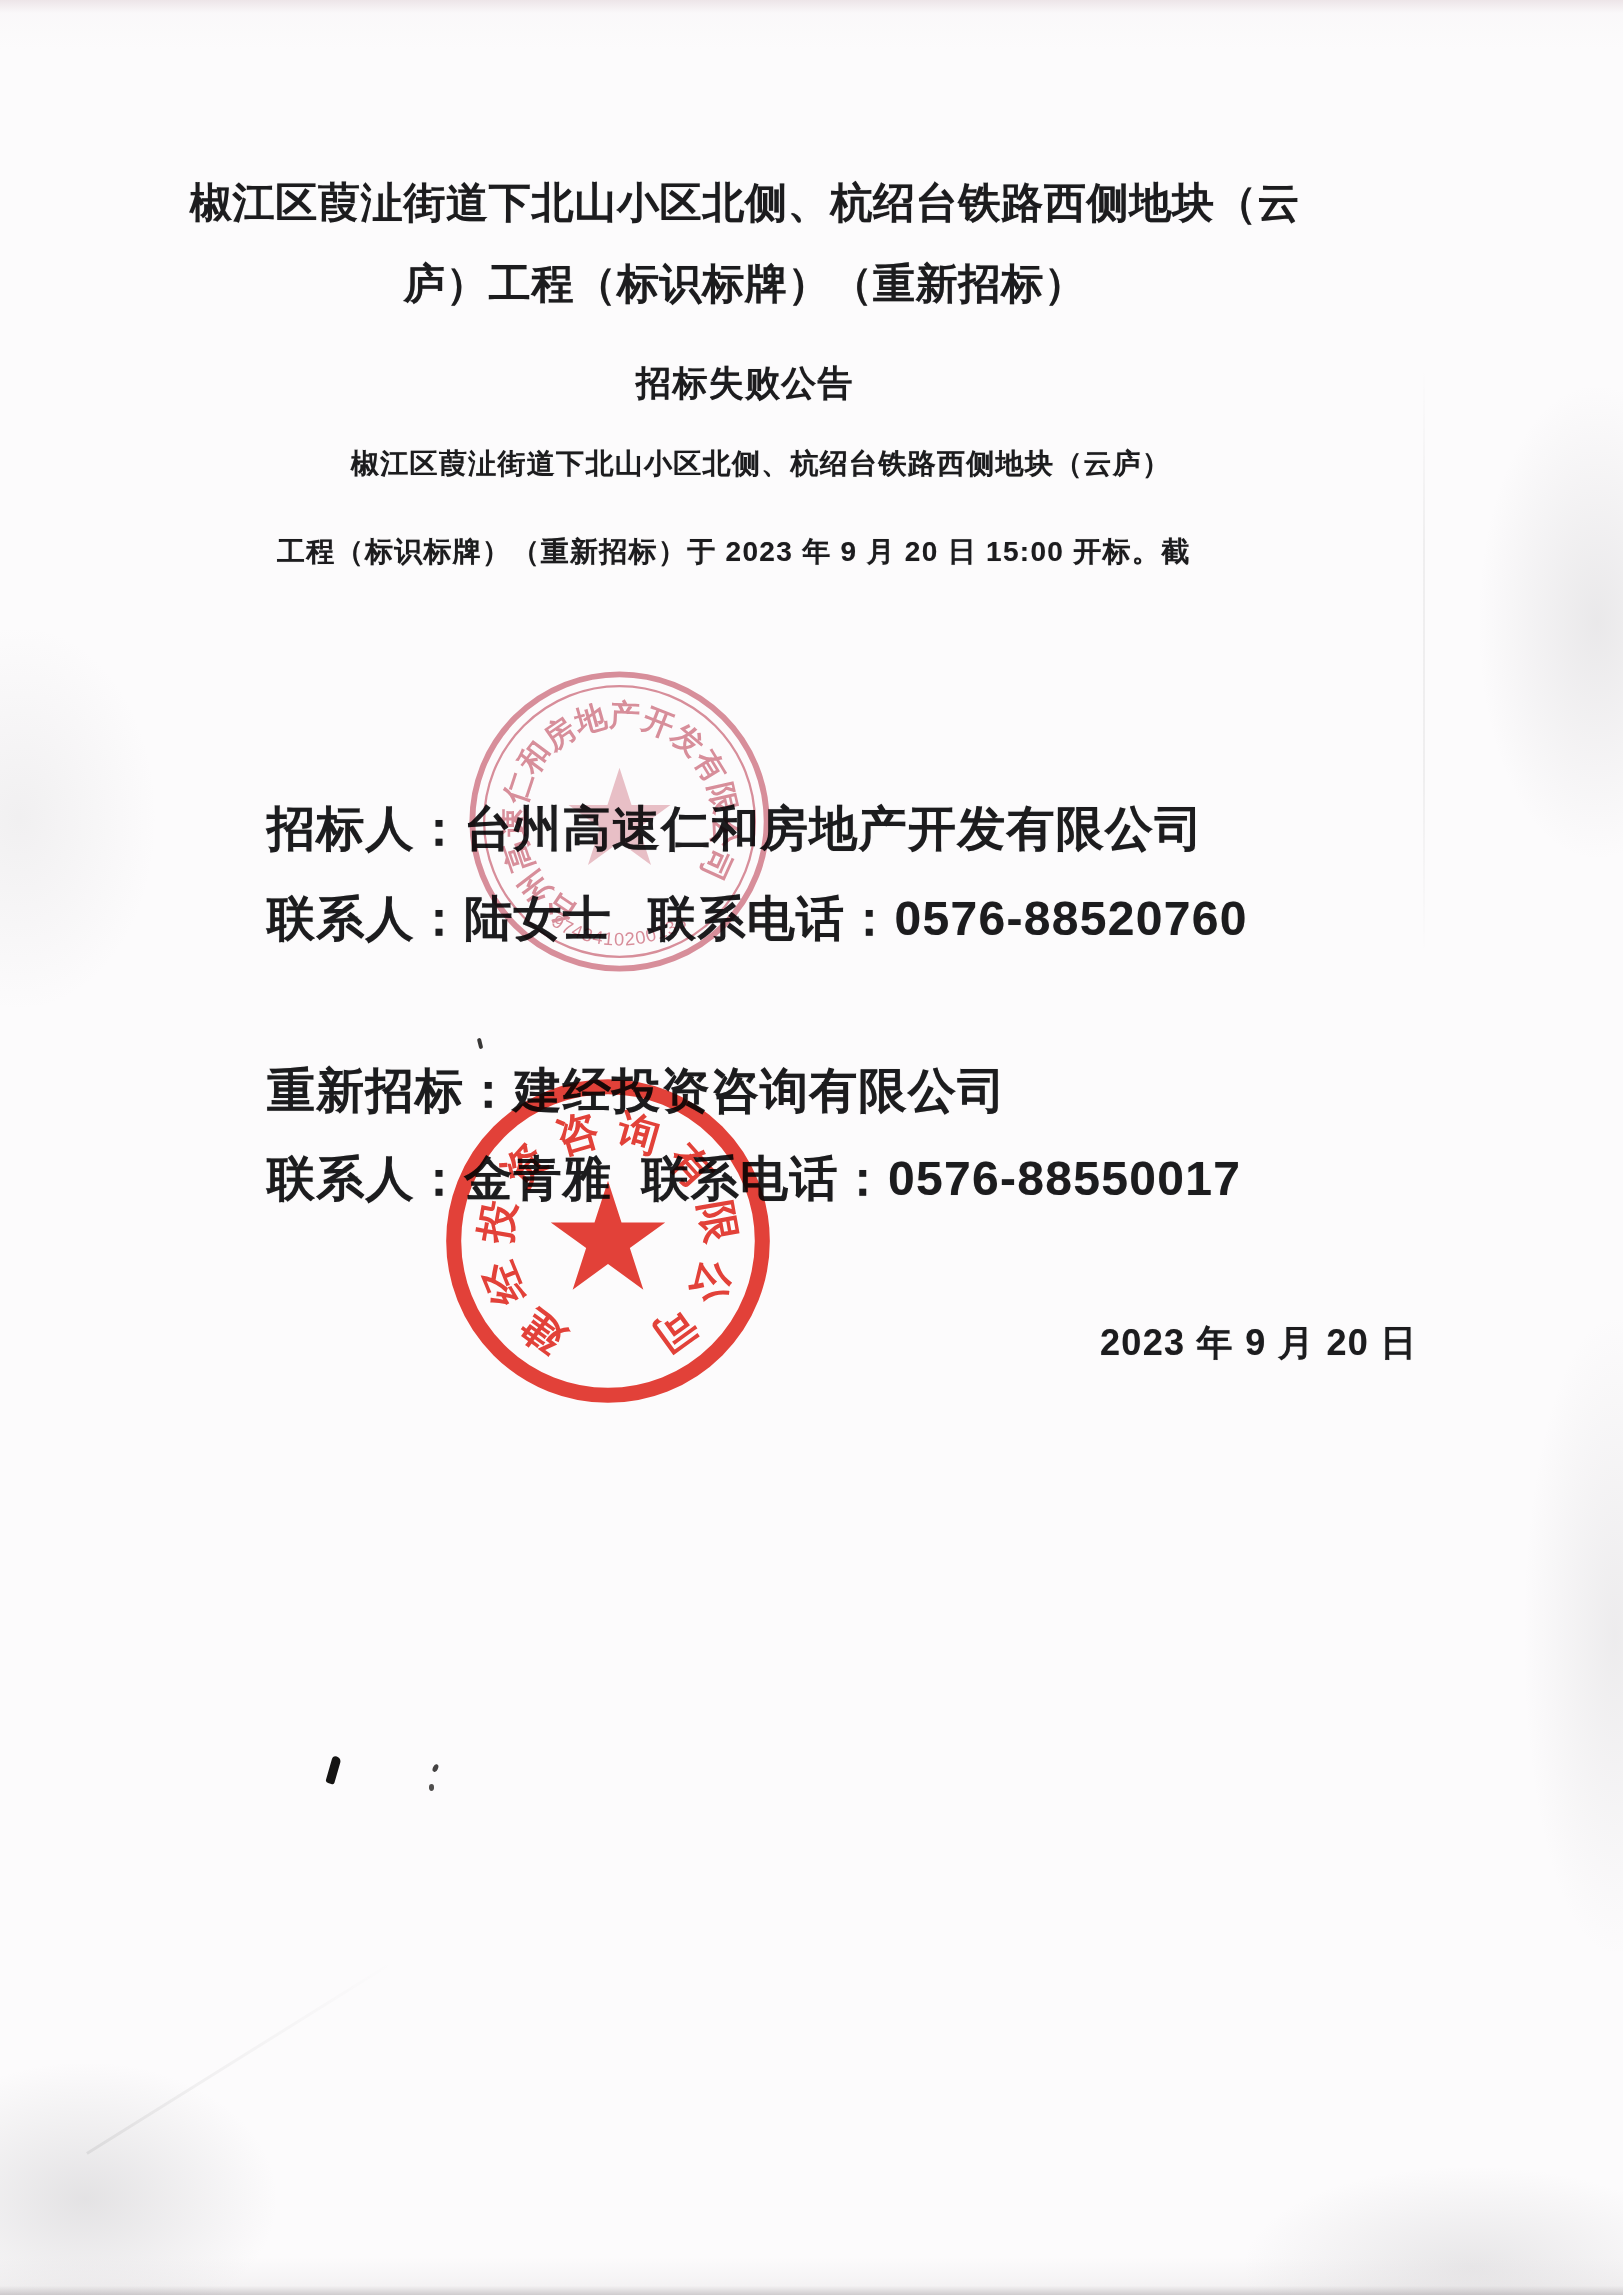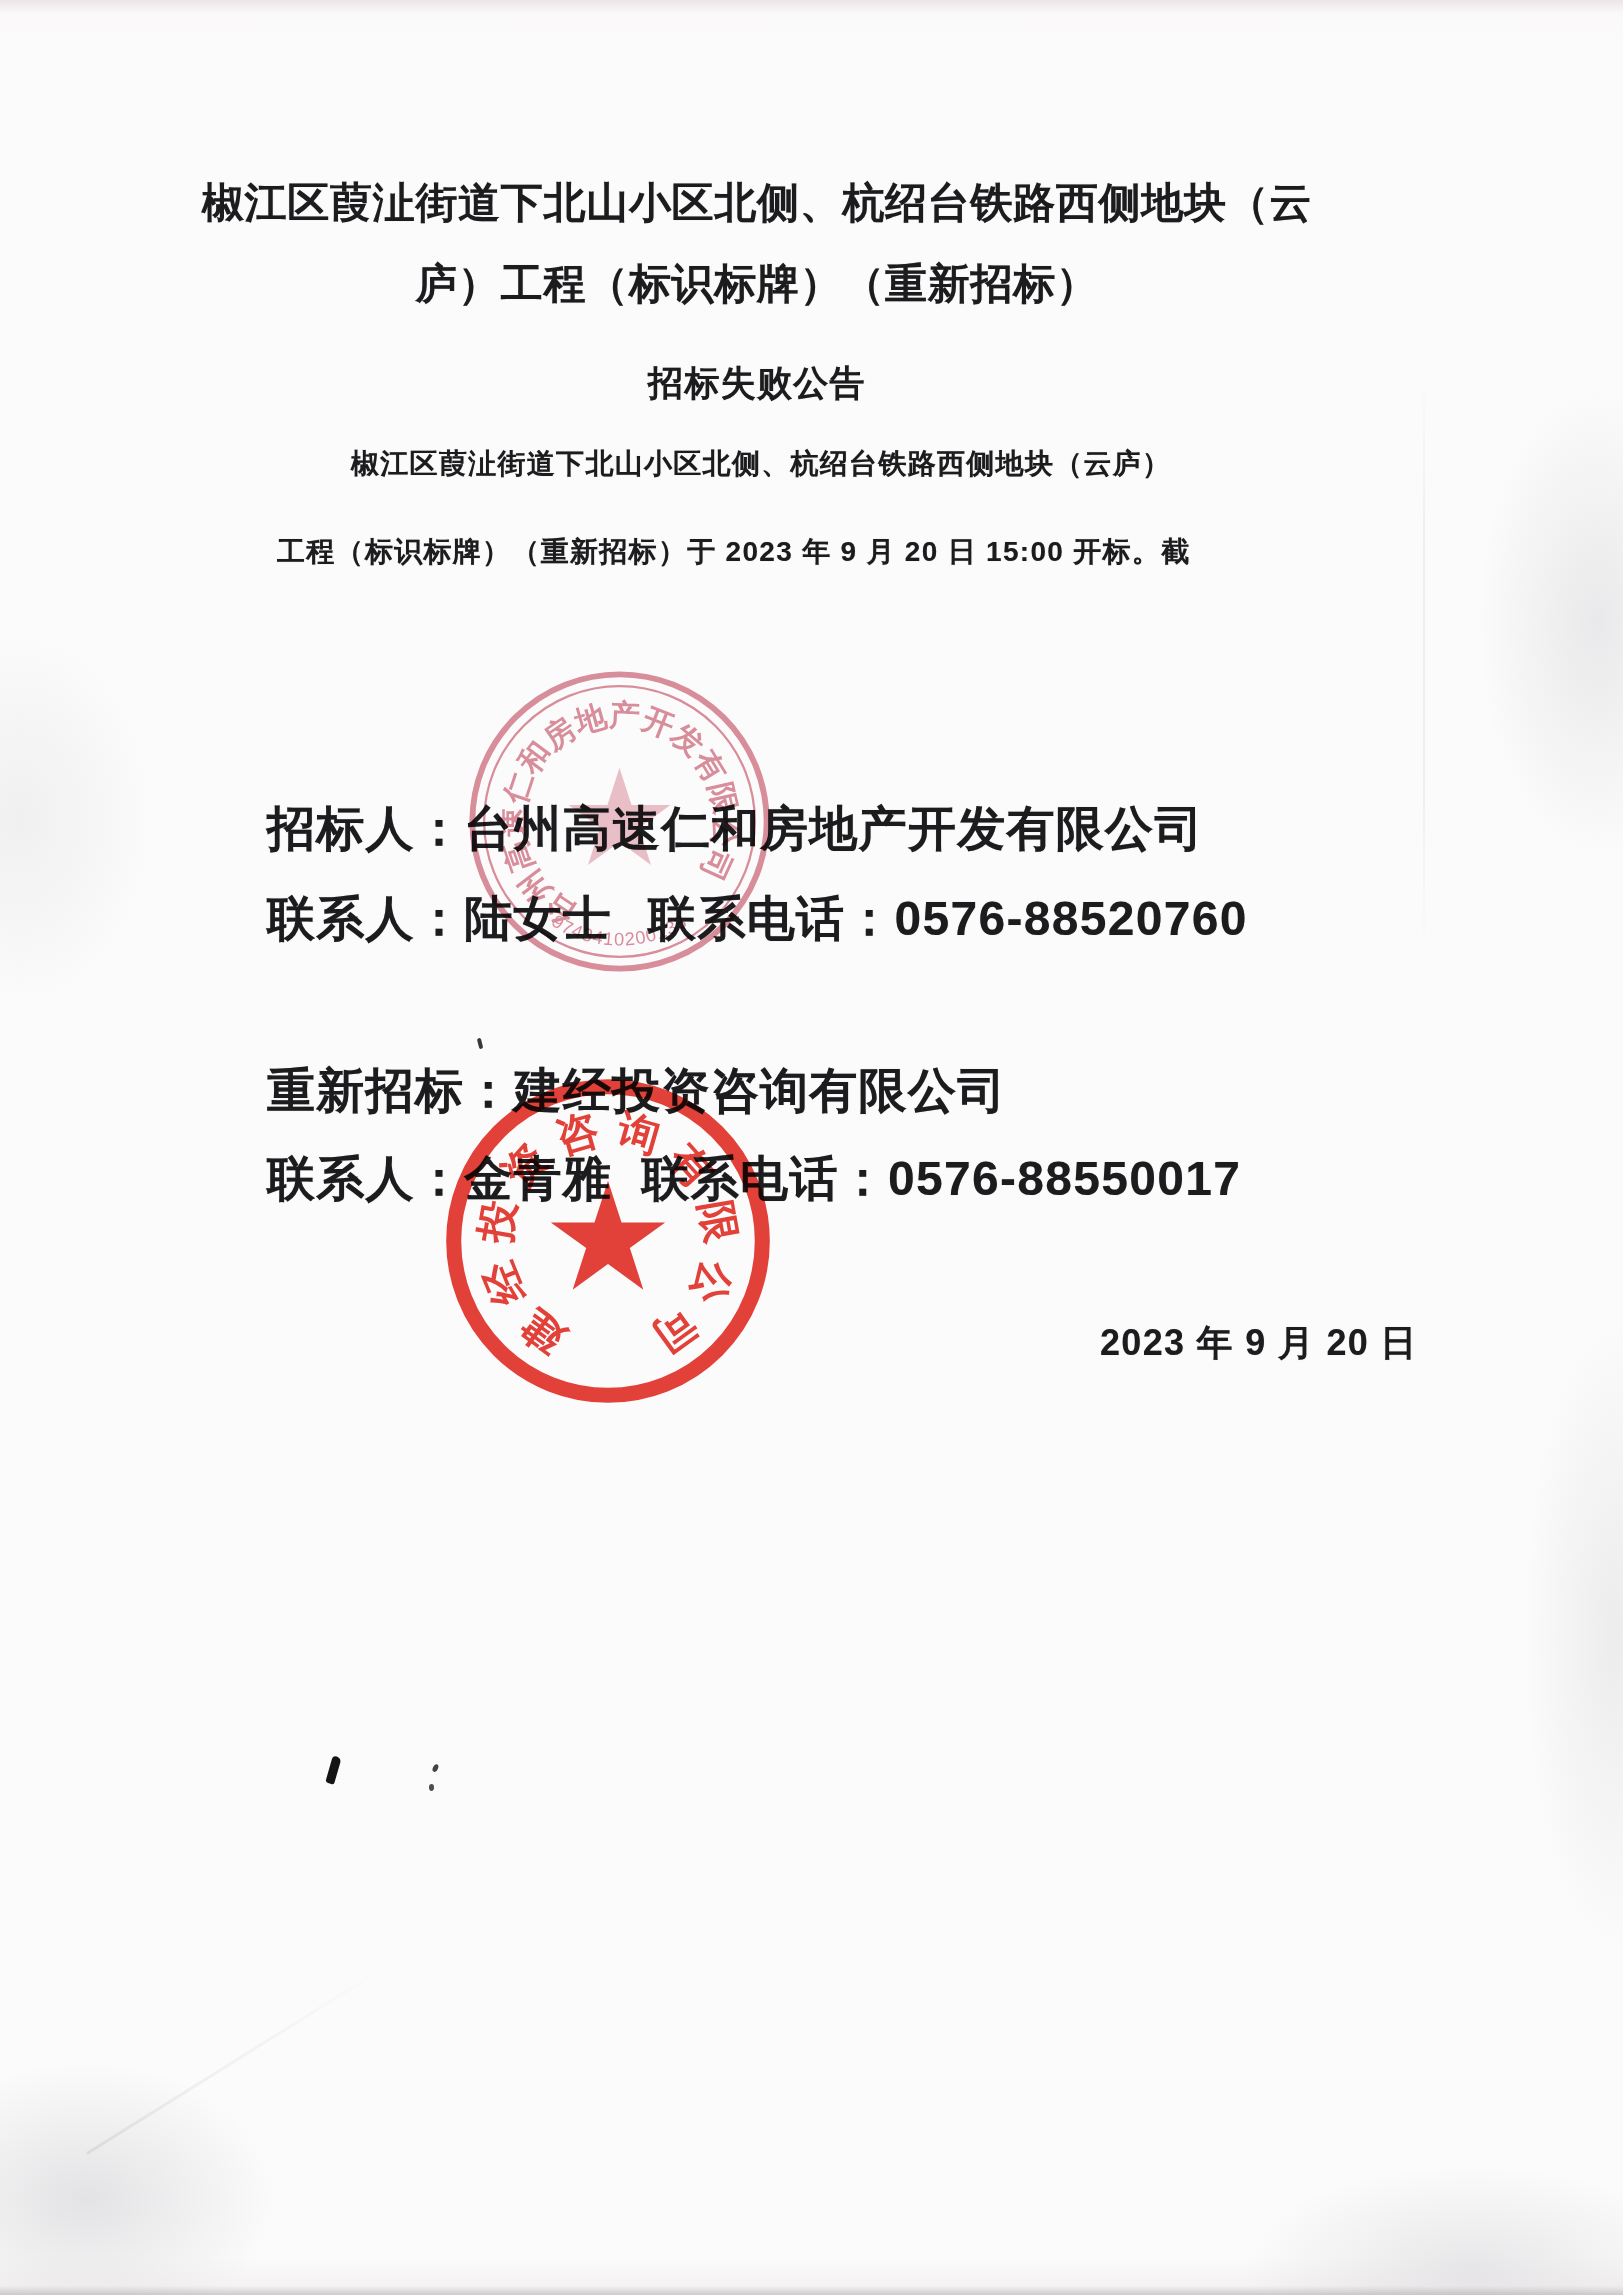--- a/index.html
+++ b/index.html
@@ -22,21 +22,21 @@
       radial-gradient(ellipse 196px 275px at 19.6px 818px, rgba(160,158,160,.12), rgba(160,158,160,0) 70%),
       #fcfbfc;
   }
   .line {
     position: absolute;
     white-space: nowrap;
     color: #1c1c1e;
     font-weight: bold;
     text-shadow: 0 0 0.7px rgba(30,30,32,.45);
   }
-  .centered { left: 0; width: 1490px; text-align: center; padding-left: 12px; }
+  .centered { left: 0; width: 1490px; text-align: center; }
   .title  { font-size: 42px; letter-spacing: 0.7px; }
   .subtitle { font-size: 35px; letter-spacing: 1.3px; }
   .body-text { font-size: 28px; letter-spacing: 1.3px; }
   .info-text { font-size: 48px; letter-spacing: 1.3px; }
   .date-text { font-size: 36px; letter-spacing: 1.3px; }
   .gap-lg { display: inline-block; width: 36px; }
   .gap-md { display: inline-block; width: 29.4px; }
   .stamp { position: absolute; pointer-events: none; }
   .stamp1 { left: 456px; top: 658px; opacity: .60; mix-blend-mode: multiply; }
   .stamp2 { left: 438px; top: 1071px; opacity: .88; mix-blend-mode: multiply; }

